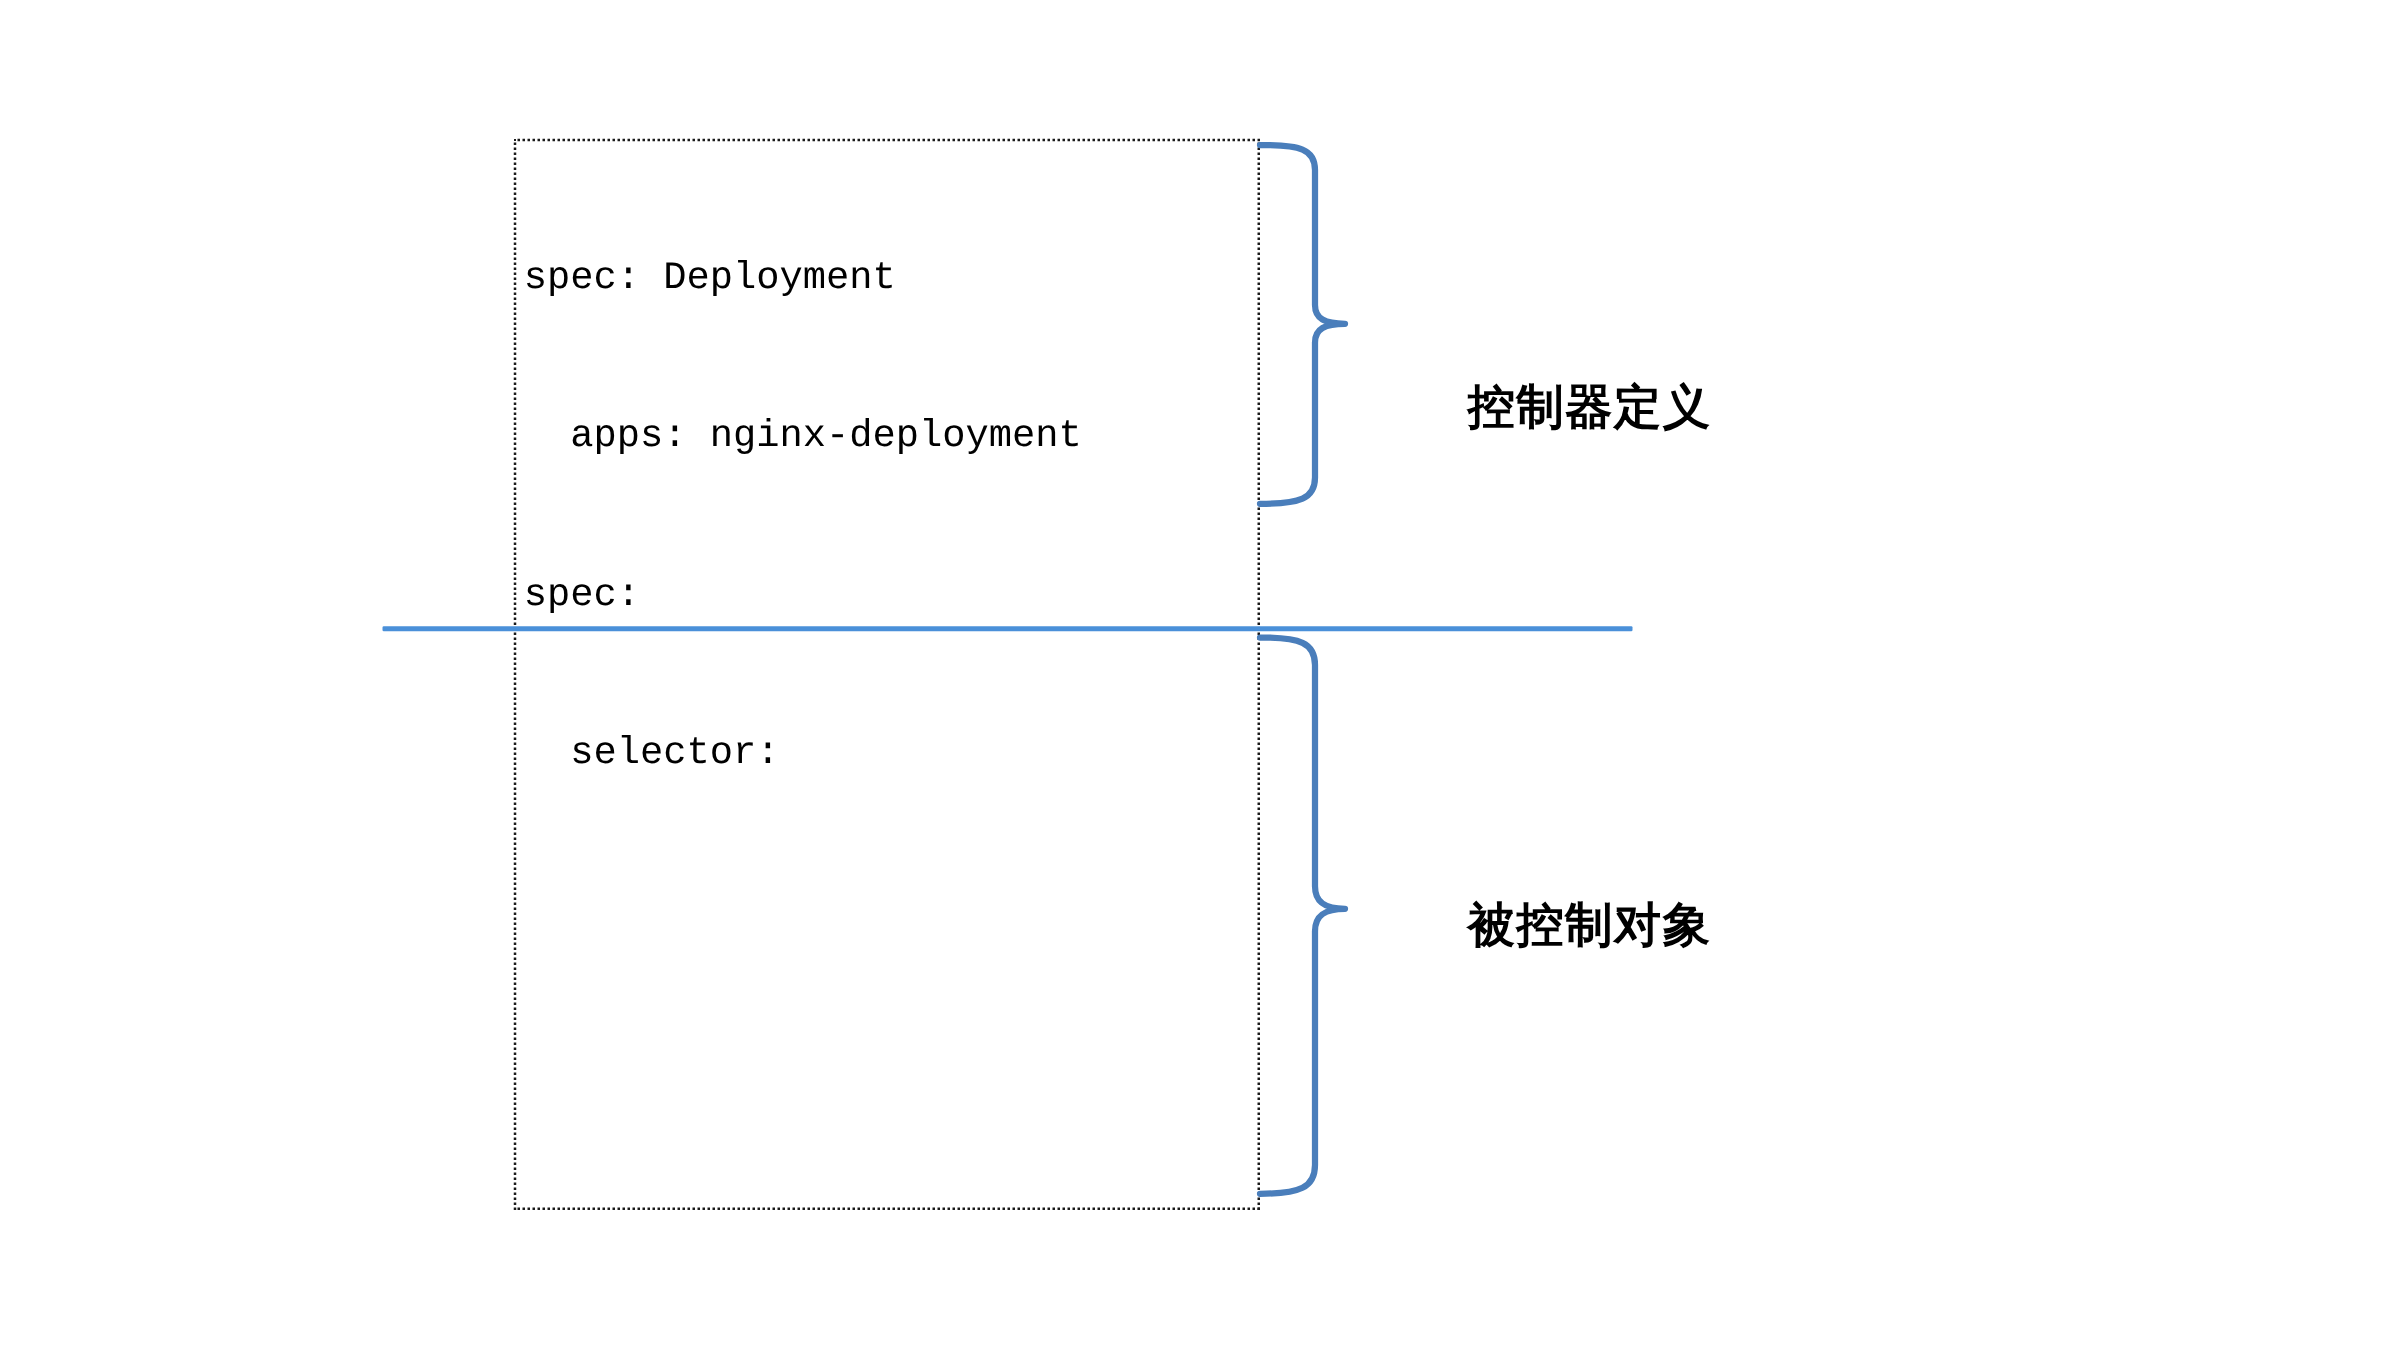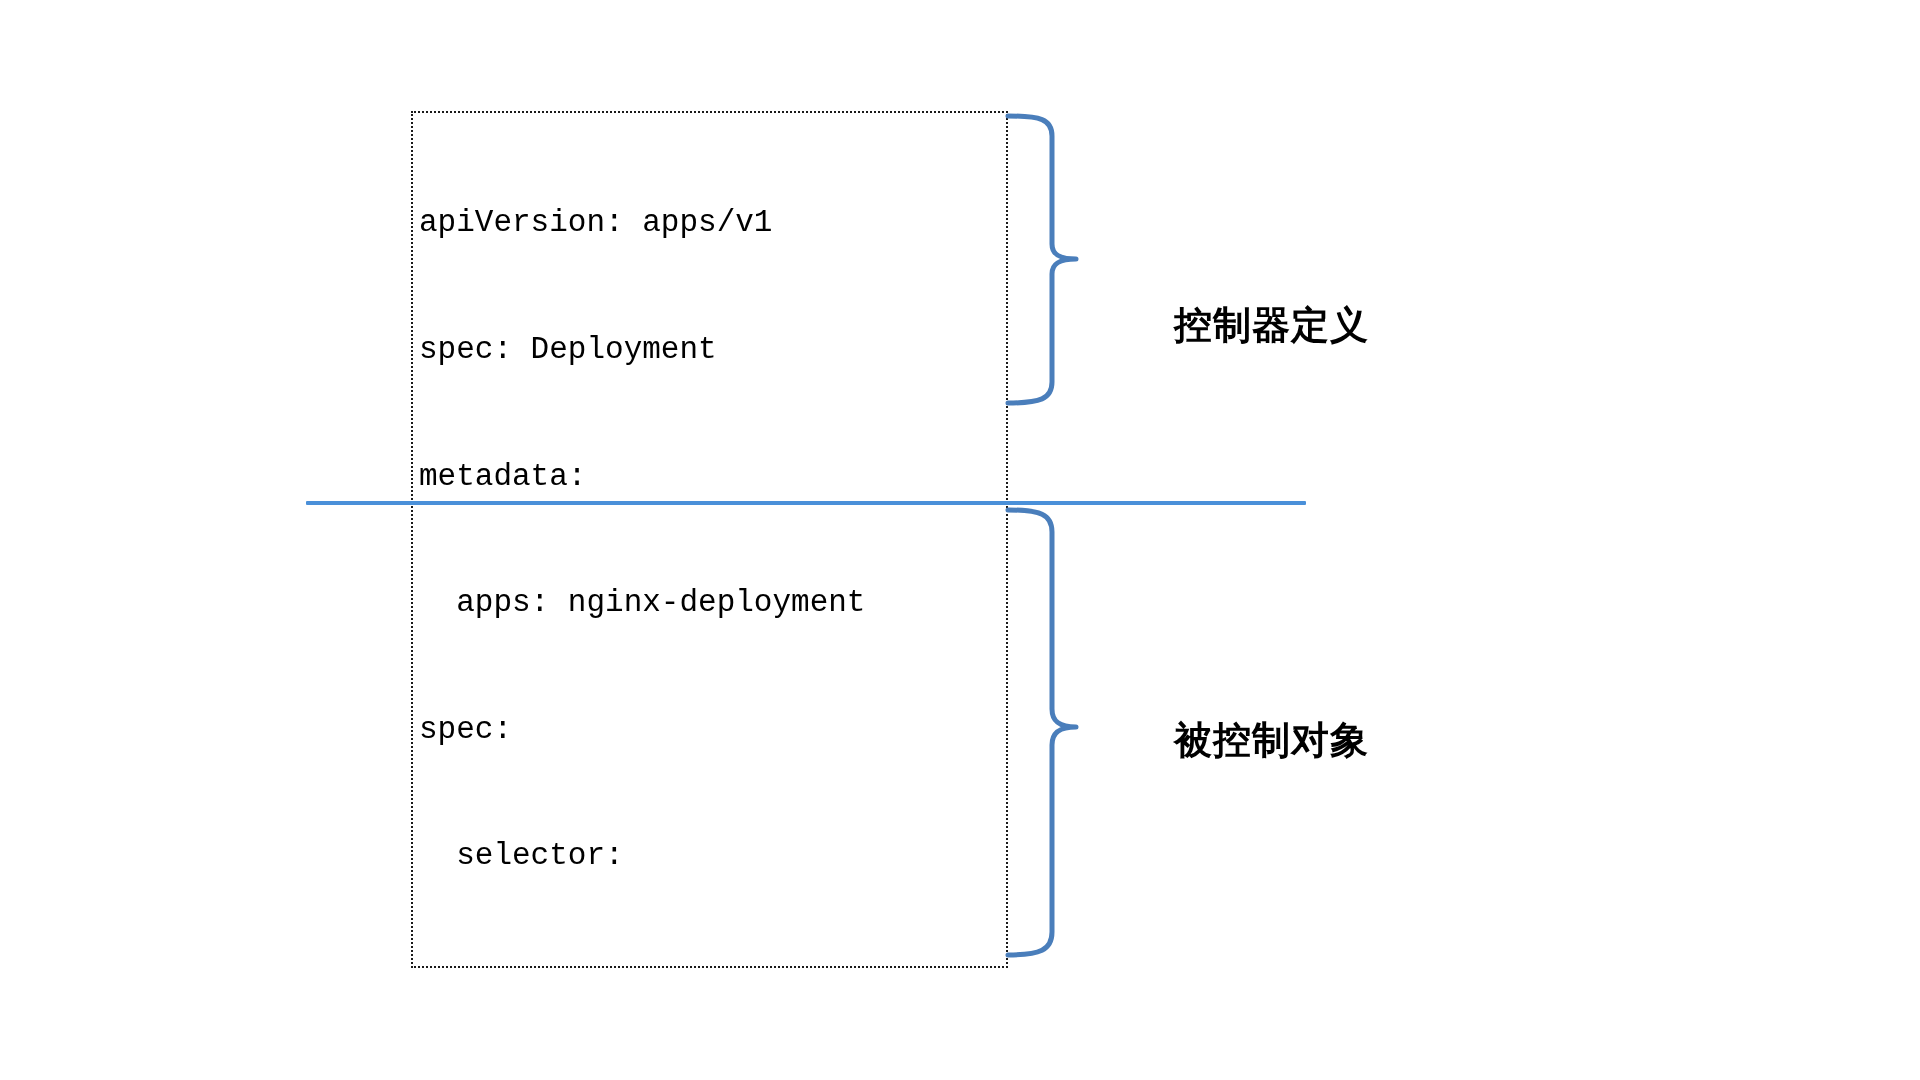--- a/index.html
+++ b/index.html
@@ -79,23 +79,21 @@
   }
   #label-controller { top: 285px; }
   #label-controlled { top: 700px; }
 </style>
 </head>
 <body>
 
 <div id="yaml-box"></div>
 
 <div id="yaml-code">
-  <span class="code-line">apiVersion: apps/v1</span>
   <span class="code-line">spec: Deployment</span>
-  <span class="code-line">metadata:</span>
   <span class="code-line">  apps: nginx-deployment</span>
   <span class="code-line">spec:</span>
   <span class="code-line">  selector:</span>
   
   
   
   
   
   
   

